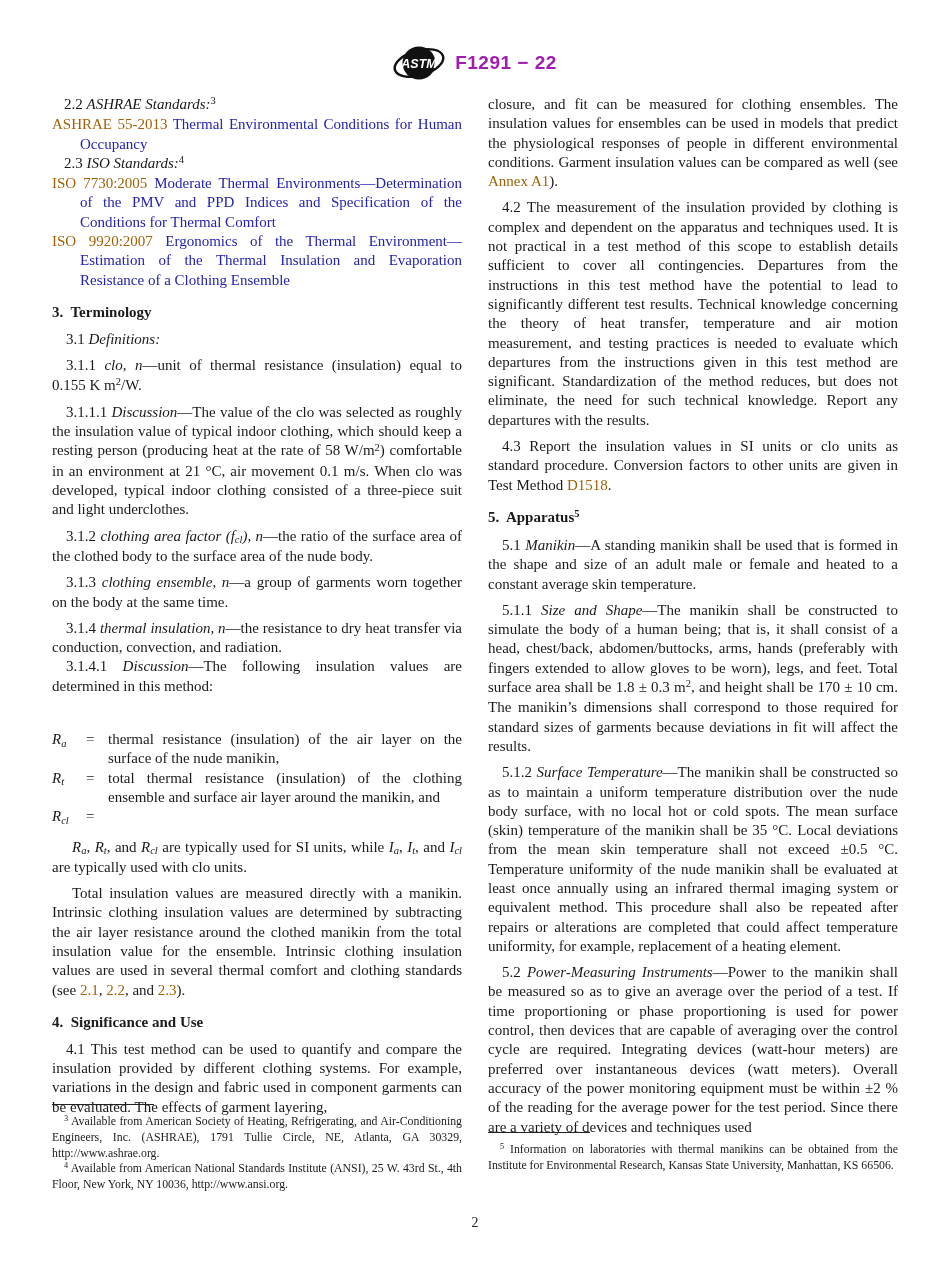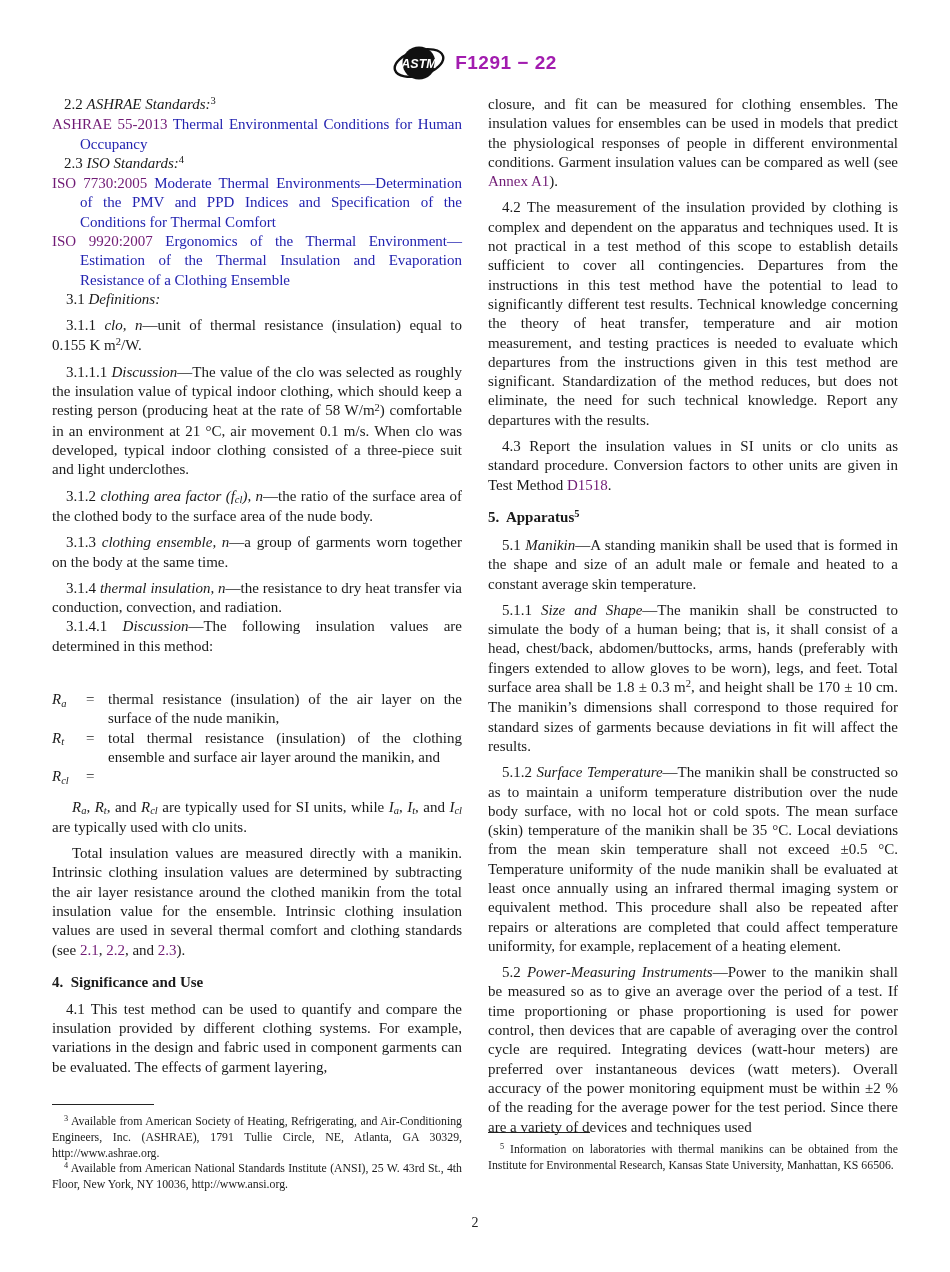--- a/index.html
+++ b/index.html
@@ -35,21 +35,21 @@
   
   .deflist{margin:34px 0 10px 0;}
   .defrow{display:flex;align-items:flex-start;}
   .defrow .term{flex:0 0 34px;font-size:15px;}
   .defrow .eq{flex:0 0 22px;text-align:left;}
   .defrow .def{flex:1 1 auto;text-align:justify;}
   
   .i{font-style:italic;}
   .sup{font-size:70%;vertical-align:baseline;position:relative;top:-0.45em;}
   .sub{font-size:70%;vertical-align:baseline;position:relative;top:0.25em;}
-  .red{color:#701a75;}
+  .red{color:#a16207;}
   .blue{color:#2323b0;}
   
   .footnote-block{position:absolute;width:410px;font-size:11.8px;line-height:15.3px;}
   .fn-left{left:52px;top:1104px;}
   .fn-right{left:488px;top:1132px;}
   .fn-rule{width:102px;height:0;border-top:1.4px solid #222;margin:0 0 9px 0;}
   .footnote-block p{margin:0;text-align:justify;text-indent:12px;}
   
   .page-number{
     position:absolute;top:1215px;left:0;width:950px;text-align:center;
@@ -69,20 +69,21 @@
     </svg>
     <span class="doc-code">F1291 − 22</span>
   </div>
 
   <div class="col col-left">
       <p class="ref-head"><span>2.2 </span><span class="i">ASHRAE Standards:</span><span class="sup">3</span></p>
       <p class="ref"><span class="red">ASHRAE 55-2013 </span><span class="blue">Thermal Environmental Conditions for Human Occupancy</span></p>
       <p class="ref-head"><span>2.3 </span><span class="i">ISO Standards:</span><span class="sup">4</span></p>
       <p class="ref"><span class="red">ISO 7730:2005 </span><span class="blue">Moderate Thermal Environments—Determination of the PMV and PPD Indices and Specification of the Conditions for Thermal Comfort</span></p>
       <p class="ref"><span class="red">ISO 9920:2007 </span><span class="blue">Ergonomics of the Thermal Environment—Estimation of the Thermal Insulation and Evaporation Resistance of a Clothing Ensemble</span></p>
+      <h3 class="heading"><span>3.&nbsp; Terminology</span></h3>
       <p class="para"><span>3.1 </span><span class="i">Definitions:</span></p>
       <p class="para"><span>3.1.1 </span><span class="i">clo, n</span><span>—unit of thermal resistance (insulation) equal to 0.155 K m</span><span class="sup">2</span><span>/W.</span></p>
       <p class="para"><span>3.1.1.1 </span><span class="i">Discussion</span><span>—The value of the clo was selected as roughly the insulation value of typical indoor clothing, which should keep a resting person (producing heat at the rate of 58 W/m</span><span class="sup">2</span><span>) comfortable in an environment at 21 °C, air movement 0.1 m/s. When clo was developed, typical indoor clothing consisted of a three-piece suit and light underclothes.</span></p>
       <p class="para"><span>3.1.2 </span><span class="i">clothing area factor (f</span><span class="i sub">cl</span><span class="i">), n</span><span>—the ratio of the surface area of the clothed body to the surface area of the nude body.</span></p>
       <p class="para"><span>3.1.3 </span><span class="i">clothing ensemble, n</span><span>—a group of garments worn together on the body at the same time.</span></p>
       <p class="para tight"><span>3.1.4 </span><span class="i">thermal insulation, n</span><span>—the resistance to dry heat transfer via conduction, convection, and radiation.</span></p>
       <p class="para"><span>3.1.4.1 </span><span class="i">Discussion</span><span>—The following insulation values are determined in this method:</span></p>
       <div class="deflist">
         <div class="defrow">
           <span class="term"><span class="i">R</span><span class="i sub">a</span></span>

